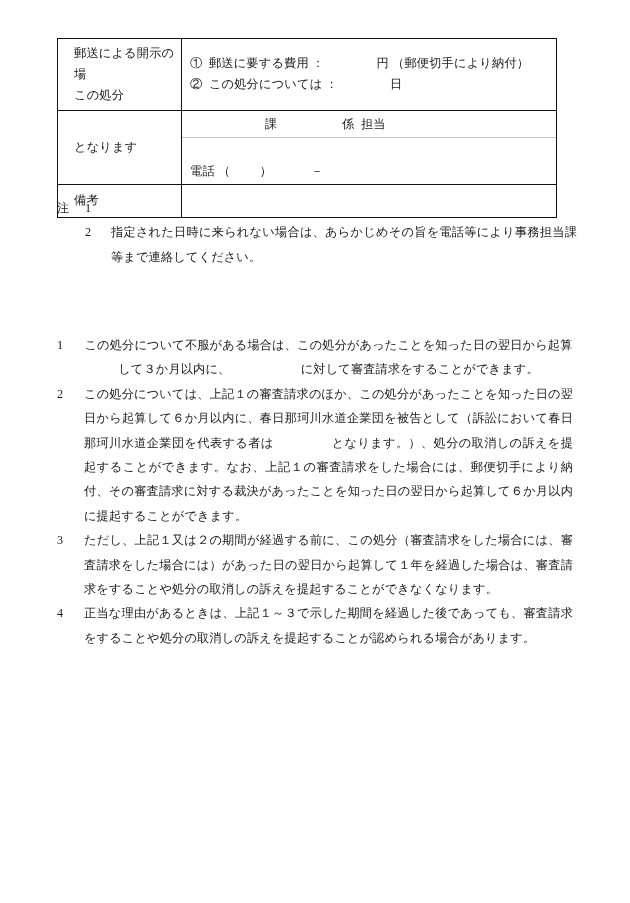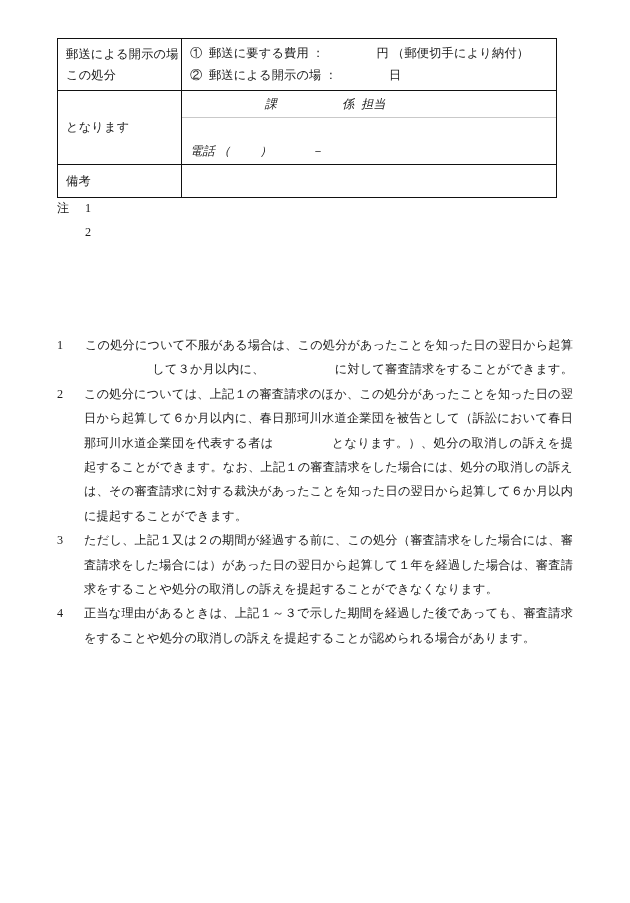--- a/index.html
+++ b/index.html
@@ -44,30 +44,31 @@
   .col-label { width: 123px; }
 
   .cell-pad {
     padding: 4px 7px 4px 8px;
   }
 
   .lbl {
     padding: 4px 0 4px 8px;
     line-height: 1.72;
     letter-spacing: 0.2px;
+    margin-left: 8px;
   }
 
   .postage-line {
     line-height: 1.78;
     white-space: pre;
     letter-spacing: 0.2px;
   }
 
   
-  .split-cell { padding: 0 !important; font-style: italic; }
+  .split-cell { padding: 0 !important; }
   .split-top {
     height: 26px;
     line-height: 26px;
     border-bottom: 1px solid #c9c9c9;
     padding: 0 8px;
     white-space: pre;
     letter-spacing: 0.2px;
   }
   .split-bot {
     height: 26px;
@@ -133,40 +134,40 @@
     width: 27px;
     flex: 0 0 27px;
     text-align: left;
   }
   .instr-body {
     flex: 1 1 auto;
     text-align: justify;
     text-justify: inter-character;
     white-space: pre-wrap;
   }
-  .instr-body.nojust { text-align: right; }
+  .instr-body.nojust { text-align: center; }
 </style>
 </head>
 <body>
 
 <div class="page">
 
   <table class="info-table">
     <tbody>
       <tr>
         <td class="col-label">
           <div class="lbl">
             <div>郵送による開示の場</div>
             <div>この処分</div>
           </div>
         </td>
         <td>
           <div class="cell-pad">
             <div class="postage-line">①  郵送に要する費用 ：                円 （郵便切手により納付）</div>
-            <div class="postage-line">②  郵送による開示の場 ：                日</div>
+            <div class="postage-line">②  この処分については ：                日</div>
           </div>
         </td>
       </tr>
 
       <tr>
         <td class="col-label staff-lbl">
           <div class="lbl">となります</div>
         </td>
         <td class="split-cell">
           <div class="split-top">                       課                    係  担当</div>
@@ -186,33 +187,34 @@
   </table>
 
   <div class="notes">
     <div class="note-row">
       <span class="note-marker">注</span>
       <span class="note-num">1</span>
     </div>
     <div class="note-row">
       <span class="note-marker"></span>
       <span class="note-num">2</span>
+      <span class="note-body">指定された日時に来られない場合は、あらかじめその旨を電話等により事務担当課等まで連絡してください。</span>
     </div>
   </div>
 
   <div class="instructions">
 
     <div class="instr-row">
       <span class="instr-num">1</span>
       <span class="instr-body nojust">この処分について不服がある場合は、この処分があったことを知った日の翌日から起算して３か月以内に、                      に対して審査請求をすることができます。</span>
     </div>
 
     <div class="instr-row">
       <span class="instr-num">2</span>
-      <span class="instr-body">この処分については、上記１の審査請求のほか、この処分があったことを知った日の翌日から起算して６か月以内に、春日那珂川水道企業団を被告として（訴訟において春日那珂川水道企業団を代表する者は                 となります。）、処分の取消しの訴えを提起することができます。なお、上記１の審査請求をした場合には、処分の取消しの訴えは、その審査請求に対する裁決があったことを知った日の翌日から起算して６か月以内に提起することができます。</span>
+      <span class="instr-body">この処分については、上記１の審査請求のほか、この処分があったことを知った日の翌日から起算して６か月以内に、春日那珂川水道企業団を被告として（訴訟において春日那珂川水道企業団を代表する者は                 となります。）、処分の取消しの訴えを提起することができます。なお、上記１の審査請求をした場合には、郵便切手により納付、その審査請求に対する裁決があったことを知った日の翌日から起算して６か月以内に提起することができます。</span>
     </div>
 
     <div class="instr-row">
       <span class="instr-num">3</span>
       <span class="instr-body">ただし、上記１又は２の期間が経過する前に、この処分（審査請求をした場合には、審査請求をした場合には）があった日の翌日から起算して１年を経過した場合は、審査請求をすることや処分の取消しの訴えを提起することができなくなります。</span>
     </div>
 
     <div class="instr-row">
       <span class="instr-num">4</span>
       <span class="instr-body">正当な理由があるときは、上記１～３で示した期間を経過した後であっても、審査請求をすることや処分の取消しの訴えを提起することが認められる場合があります。</span>

